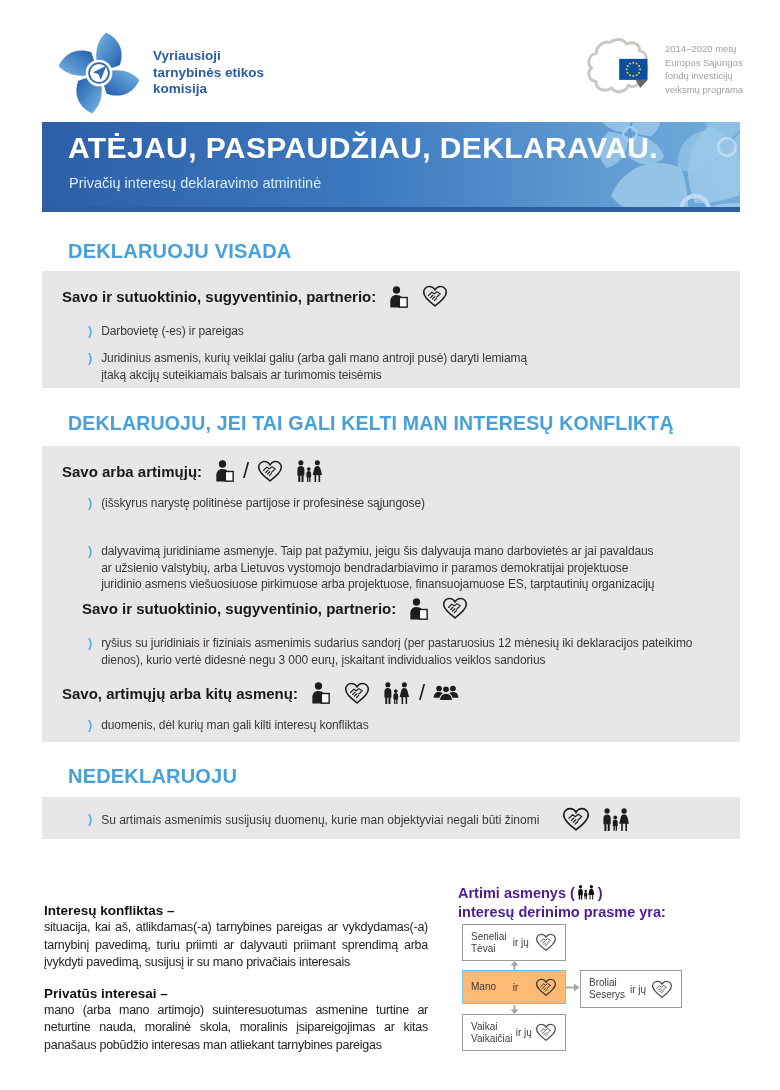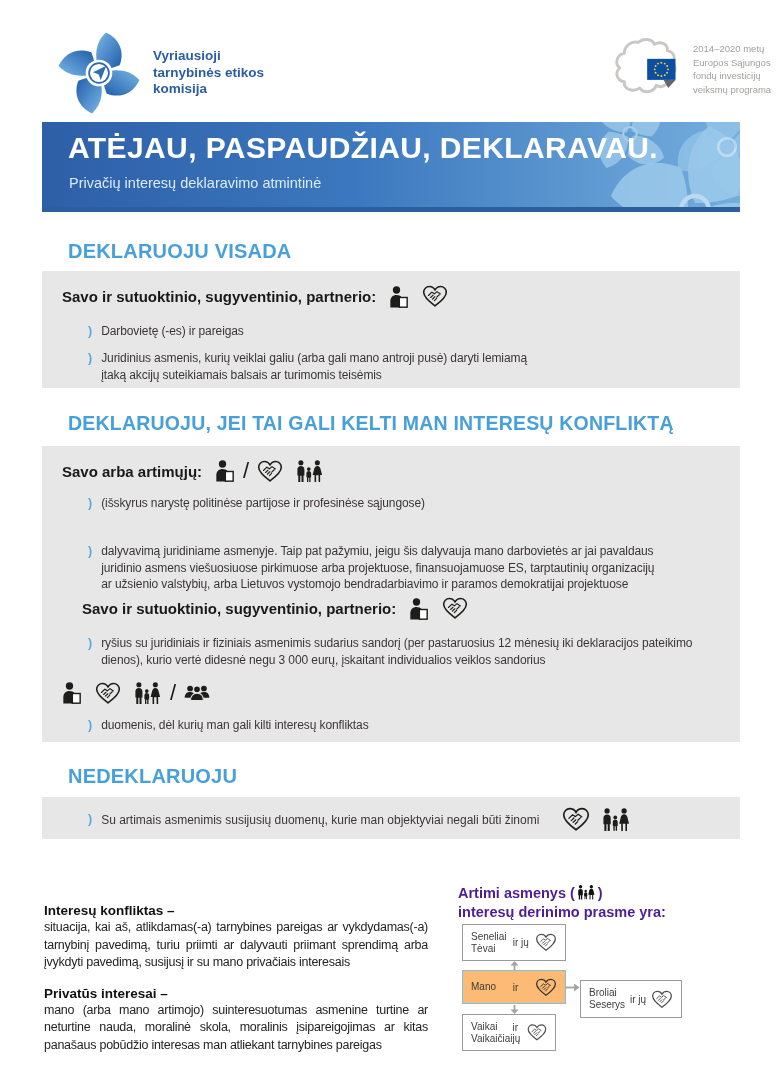--- a/index.html
+++ b/index.html
@@ -2,21 +2,21 @@
 <html><head>
 <meta charset="utf-8">
 <style>
   html,body{margin:0;padding:0;background:#fff;}
   body{font-family:"Liberation Sans","DejaVu Sans",sans-serif;color:#262223;}
   .page{position:relative;width:780px;height:1090px;background:#fff;overflow:hidden;}
 
   
   .brand{position:absolute;left:56px;top:30px;display:flex;align-items:center;gap:11px;}
   .brand-text{font-size:13.5px;line-height:16.5px;font-weight:700;color:#2a5ca6;}
-  .eu{position:absolute;left:612px;top:36px;display:flex;gap:7px;}
+  .eu{position:absolute;left:584px;top:36px;display:flex;gap:7px;}
   .eu-text{font-size:9.5px;line-height:13.5px;color:#a39f9d;margin-top:6px;}
 
   
   .banner{position:absolute;left:42px;top:122px;width:698px;height:85px;
     background:linear-gradient(90deg,#2d5fa7 0%,#3c78bf 45%,#74aedd 100%);
     border-bottom:5px solid #2d5e9e;overflow:hidden;}
   .banner-pattern{position:absolute;right:0;top:0;}
   .banner h1{position:absolute;left:26px;top:9px;margin:0;font-size:30px;font-weight:700;
     color:#fff;letter-spacing:.4px;white-space:nowrap;}
   .banner .sub{position:absolute;left:27px;top:53px;margin:0;font-size:14.5px;color:#dcebf8;}
@@ -211,41 +211,42 @@
     <div class="bullet" style="left:46px;top:49px;">
       <span class="chev">)</span>
       <div class="bl">
         <span>(išskyrus narystę politinėse partijose ir profesinėse sąjungose)</span>
       </div>
     </div>
     <div class="bullet" style="left:46px;top:97px;">
       <span class="chev">)</span>
       <div class="bl">
         <span>dalyvavimą juridiniame asmenyje. Taip pat pažymiu, jeigu šis dalyvauja mano darbovietės ar jai pavaldaus</span>
+        <span>ar užsienio valstybių, arba Lietuvos vystomojo bendradarbiavimo ir paramos demokratijai projektuose</span>
         <span>juridinio asmens viešuosiuose pirkimuose arba projektuose, finansuojamuose ES, tarptautinių organizacijų</span>
-        <span>ar užsienio valstybių, arba Lietuvos vystomojo bendradarbiavimo ir paramos demokratijai projektuose</span>
       </div>
     </div>
     <div class="lead" style="left:40px;top:151px;">
       <span>Savo ir sutuoktinio, sugyventinio, partnerio:</span>
       <svg class="ic" width="20" height="22">
           <use href="#i-person"></use>
         </svg>
       <svg class="ic" width="26" height="23">
           <use href="#i-heart"></use>
         </svg>
     </div>
     <div class="bullet" style="left:46px;top:189px;">
       <span class="chev">)</span>
       <div class="bl">
         <span>ryšius su juridiniais ir fiziniais asmenimis sudarius sandorį (per pastaruosius 12 mėnesių iki deklaracijos pateikimo</span>
         <span>dienos), kurio vertė didesnė negu 3 000 eurų, įskaitant individualios veiklos sandorius</span>
       </div>
     </div>
     <div class="lead" style="left:20px;top:234px;">
+      <span>Savo, artimųjų arba kitų asmenų:</span>
       <svg class="ic" width="20" height="22">
           <use href="#i-person"></use>
         </svg>
       <svg class="ic" width="26" height="23">
           <use href="#i-heart"></use>
         </svg>
       <svg class="ic" width="28" height="23">
           <use href="#i-family"></use>
         </svg>
       <span class="slash">/</span>
@@ -314,37 +315,37 @@
       <svg width="22" height="19" viewBox="0 0 28 25" style="color:#333">
           <use href="#i-heart"></use>
         </svg>
     </div>
 
     <svg class="arrow" style="left:107px;top:99px;" width="15" height="9">
       <rect x="0" y="3.6" width="9.5" height="1.8" fill="#a3a3a3"></rect>
         <polygon points="9,0.5 9,8.5 14.5,4.5" fill="#a3a3a3"></polygon>
     </svg>
 
-    <div class="dbox" style="left:122px;top:96px;width:102px;height:38px;">
+    <div class="dbox" style="left:122px;top:86px;width:102px;height:38px;">
       <div class="dname">
         <div>Broliai</div>
         <div>Seserys</div>
       </div>
       <span class="dsuffix">ir jų</span>
       <svg width="22" height="19" viewBox="0 0 28 25" style="color:#4d4d4d">
           <use href="#i-heart"></use>
         </svg>
     </div>
 
     <svg class="arrow" style="left:52px;top:121px;" width="9" height="9">
       <polygon points="0.5,4.5 8.5,4.5 4.5,9" fill="#a3a3a3"></polygon>
         <rect x="3.6" y="0" width="1.8" height="5" fill="#a3a3a3"></rect>
     </svg>
 
-    <div class="dbox" style="left:4px;top:130px;width:94px;height:37px;">
+    <div class="dbox" style="left:4px;top:130px;width:104px;height:37px;">
       <div class="dname">
         <div>Vaikai</div>
         <div>Vaikaičiai</div>
       </div>
       <span class="dsuffix">ir jų</span>
       <svg width="22" height="19" viewBox="0 0 28 25" style="color:#4d4d4d">
           <use href="#i-heart"></use>
         </svg>
     </div>
   </div>

